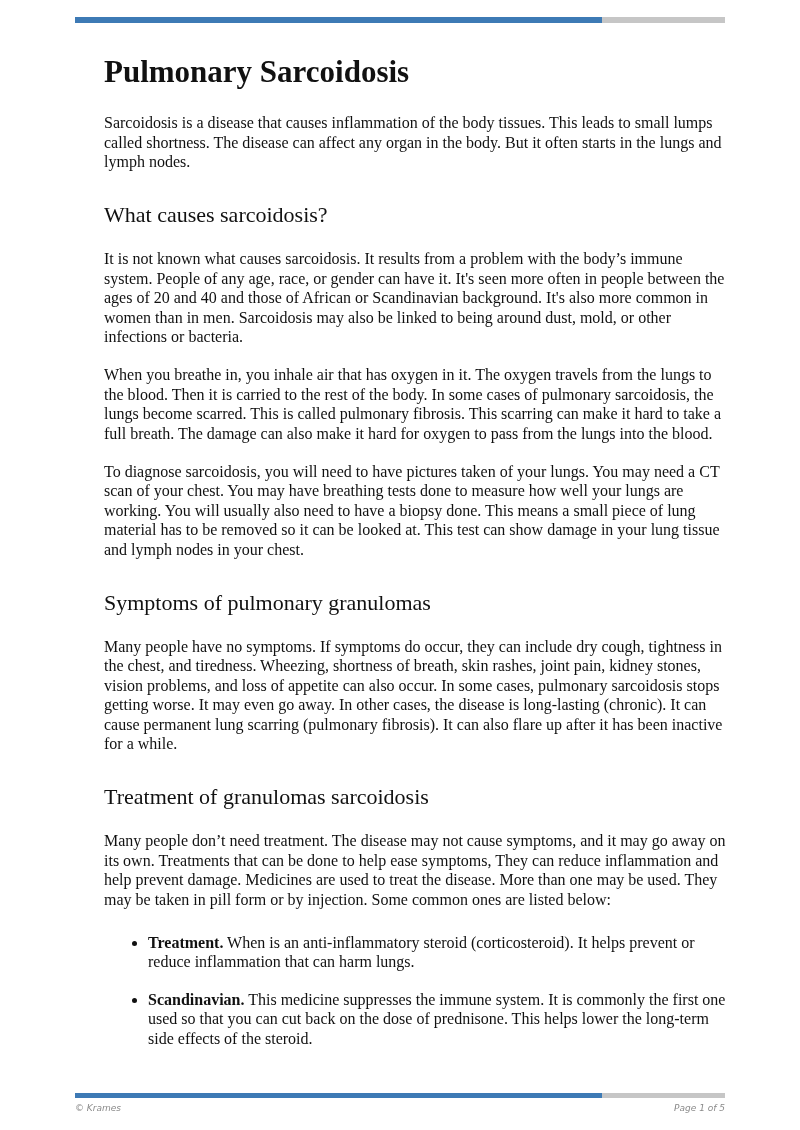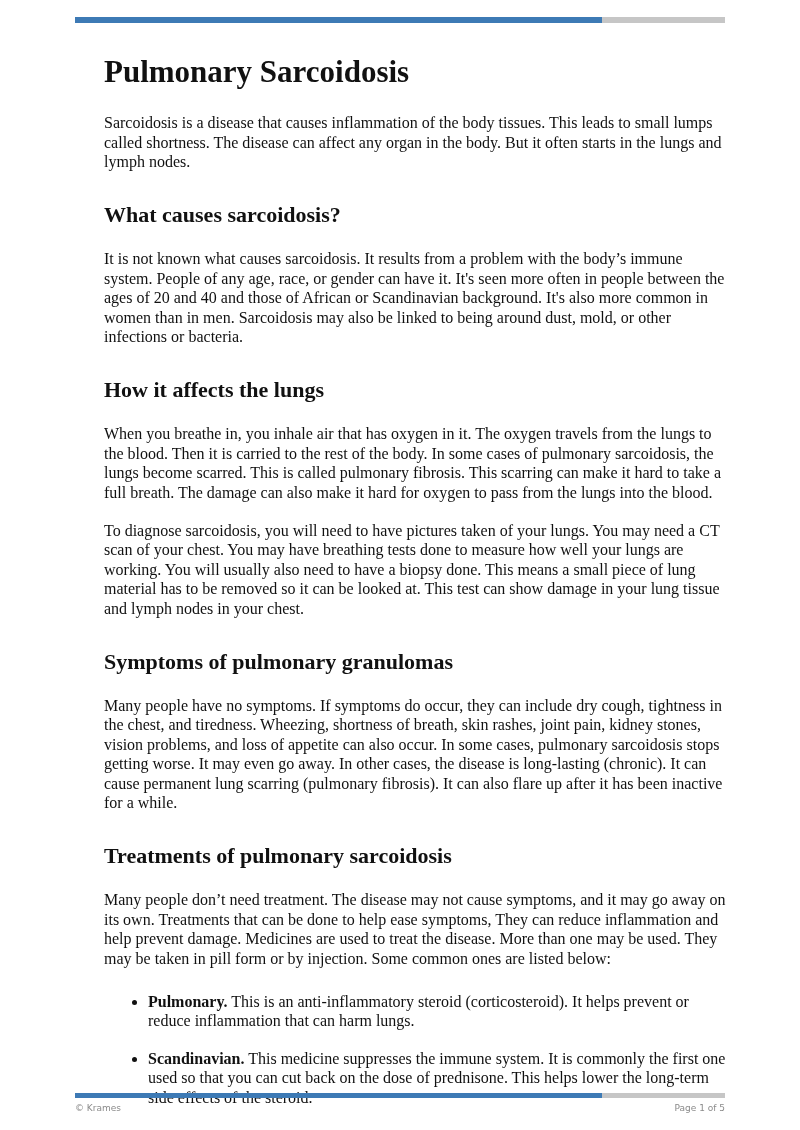--- a/index.html
+++ b/index.html
@@ -43,21 +43,21 @@
     width: 622px;
   }
   h1 {
     font-size: 31px;
     font-weight: bold;
     line-height: 1.1;
     margin-bottom: 24px;
   }
   h2 {
     font-size: 22px;
-    font-weight: bold;
+    font-weight: normal;
     margin-top: 31px;
     margin-bottom: 21px;
   }
   p {
     font-size: 16px;
     line-height: 19.4px;
     margin-bottom: 19px;
   }
   ul {
     margin-top: 24px;
@@ -72,20 +72,21 @@
   li .term { font-weight: bold; }
   .footer-row {
     position: absolute;
     top: 1100px;
     left: 75px;
     width: 650px;
     display: flex;
     justify-content: space-between;
     align-items: flex-start;
     font-family: "DejaVu Sans", sans-serif;
+    font-style: italic;
     font-size: 9px;
     color: var(--footer-text);
     padding-top: 3px;
   }
 </style>
 </head>
 <body>
 
 <div class="page">
 
@@ -98,37 +99,36 @@
     <h1>Pulmonary Sarcoidosis</h1>
 
     <p>Sarcoidosis is a disease that causes inflammation of the body tissues. This leads to small lumps called shortness. The disease can affect any organ in the body. But it often starts in the lungs and lymph nodes.</p>
 
     <section>
       <h2>What causes sarcoidosis?</h2>
       <p>It is not known what causes sarcoidosis. It results from a problem with the body’s immune system. People of any age, race, or gender can have it. It's seen more often in people between the ages of 20 and 40 and those of African or Scandinavian background. It's also more common in women than in men. Sarcoidosis may also be linked to being around dust, mold, or other infections or bacteria.</p>
     </section>
 
     <section>
-      <h2>How it affects the lungs</h2>
       <p>When you breathe in, you inhale air that has oxygen in it. The oxygen travels from the lungs to the blood. Then it is carried to the rest of the body. In some cases of pulmonary sarcoidosis, the lungs become scarred. This is called pulmonary fibrosis. This scarring can make it hard to take a full breath. The damage can also make it hard for oxygen to pass from the lungs into the blood.</p>
       <p>To diagnose sarcoidosis, you will need to have pictures taken of your lungs. You may need a CT scan of your chest. You may have breathing tests done to measure how well your lungs are working. You will usually also need to have a biopsy done. This means a small piece of lung material has to be removed so it can be looked at. This test can show damage in your lung tissue and lymph nodes in your chest.</p>
     </section>
 
     <section>
       <h2>Symptoms of pulmonary granulomas</h2>
       <p>Many people have no symptoms. If symptoms do occur, they can include dry cough, tightness in the chest, and tiredness. Wheezing, shortness of breath, skin rashes, joint pain, kidney stones, vision problems, and loss of appetite can also occur. In some cases, pulmonary sarcoidosis stops getting worse. It may even go away. In other cases, the disease is long-lasting (chronic). It can cause permanent lung scarring (pulmonary fibrosis). It can also flare up after it has been inactive for a while.</p>
     </section>
 
     <section>
-      <h2>Treatments of pulmonary sarcoidosis</h2>
+      <h2>Treatment of granulomas sarcoidosis</h2>
       <p>Many people don’t need treatment. The disease may not cause symptoms, and it may go away on its own. Treatments that can be done to help ease symptoms, They can reduce inflammation and help prevent damage. Medicines are used to treat the disease. More than one may be used. They may be taken in pill form or by injection. Some common ones are listed below:</p>
 
       <ul>
         <li>
-          <span class="term">Pulmonary.</span><span> This is an anti-inflammatory steroid (corticosteroid). It helps prevent or reduce inflammation that can harm lungs.</span>
+          <span class="term">Treatment.</span><span> When is an anti-inflammatory steroid (corticosteroid). It helps prevent or reduce inflammation that can harm lungs.</span>
         </li>
         <li>
           <span class="term">Scandinavian.</span><span> This medicine suppresses the immune system. It is commonly the first one used so that you can cut back on the dose of prednisone. This helps lower the long-term side effects of the steroid.</span>
         </li>
       </ul>
     </section>
 
   </div>
 
   <div class="accent-bar bottom">

